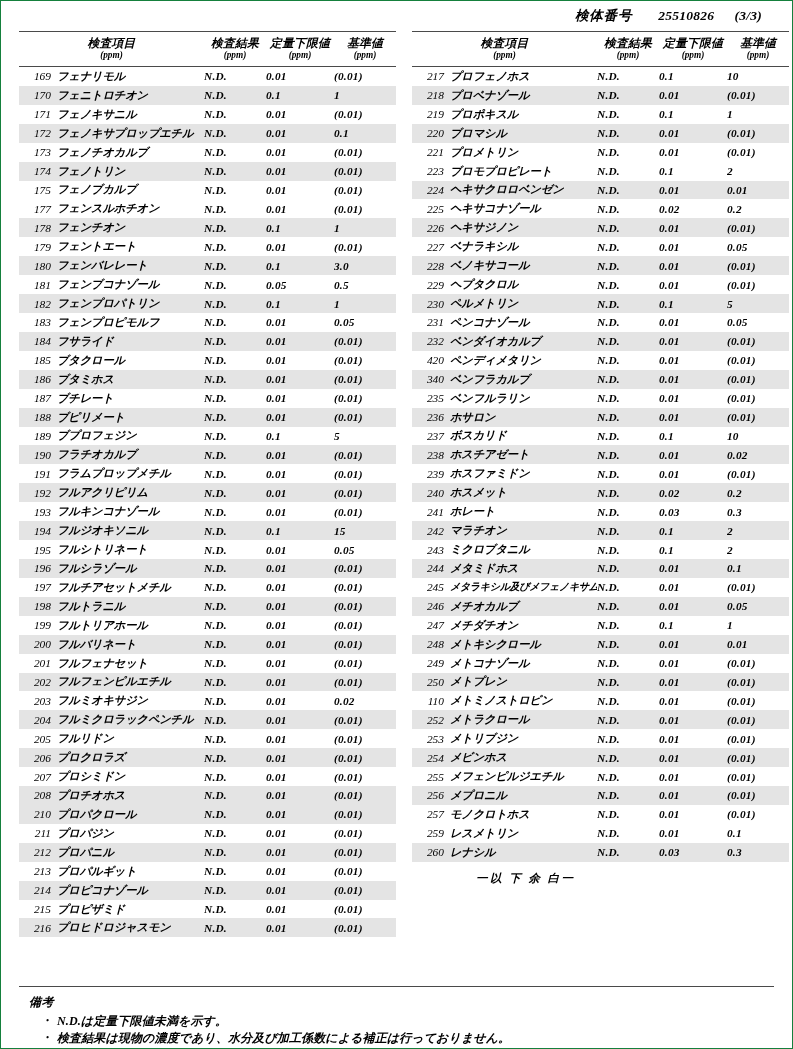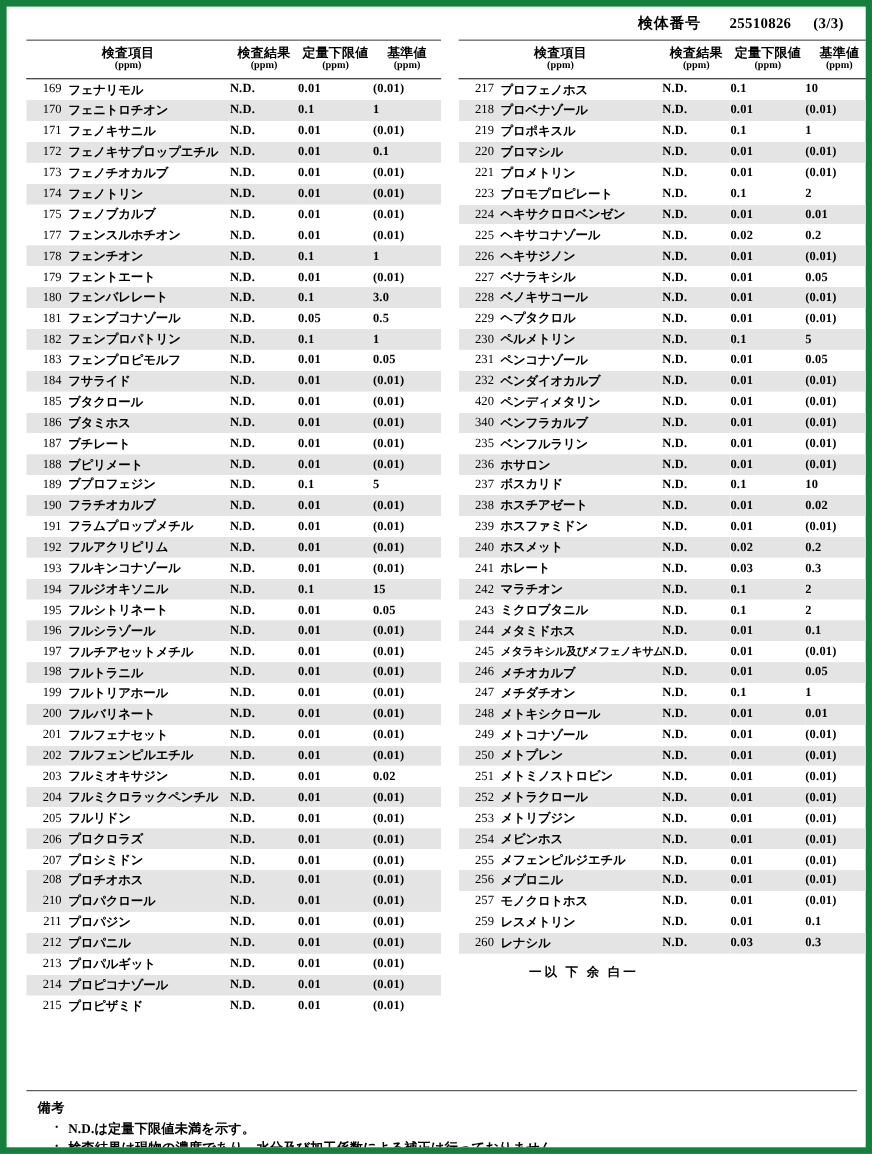--- a/index.html
+++ b/index.html
@@ -12,22 +12,23 @@
     font-family: "Liberation Serif", "DejaVu Serif", serif;
     color: #000;
     -webkit-font-smoothing: antialiased;
   }
   #page {
     position: relative;
     width: 793px;
     height: 1049px;
     box-sizing: border-box;
     background: #fff;
-    border: 6px solid #15803d;
+    border: 1px solid #15803d;
     overflow: hidden;
+    font-style: italic;
   }
   #inner {
     position: absolute;
     left: 18px;
     top: 0;
     width: 755px;
     height: 1047px;
   }
 
   
@@ -692,20 +693,31 @@
                 <td>
                   <div class="cell-name">
                     <span class="nm-no">215</span>
                     <span class="nm-tx">プロピザミド</span>
                   </div>
                 </td>
                 <td class="t-res">N.D.</td>
                 <td class="t-lod">0.01</td>
                 <td class="t-std">(0.01)</td>
               </tr>
+              <tr class="shade">
+                <td>
+                  <div class="cell-name">
+                    <span class="nm-no">216</span>
+                    <span class="nm-tx">プロヒドロジャスモン</span>
+                  </div>
+                </td>
+                <td class="t-res">N.D.</td>
+                <td class="t-lod">0.01</td>
+                <td class="t-std">(0.01)</td>
+              </tr>
             </tbody>
         </table>
       </div>
 
       <div class="col">
         <table class="rt">
           <colgroup>
             <col class="c-name">
               <col class="c-res">
               <col class="c-lod">
@@ -1091,21 +1103,21 @@
                     <span class="nm-tx">メトプレン</span>
                   </div>
                 </td>
                 <td class="t-res">N.D.</td>
                 <td class="t-lod">0.01</td>
                 <td class="t-std">(0.01)</td>
               </tr>
               <tr>
                 <td>
                   <div class="cell-name">
-                    <span class="nm-no">251</span>
+                    <span class="nm-no">110</span>
                     <span class="nm-tx">メトミノストロビン</span>
                   </div>
                 </td>
                 <td class="t-res">N.D.</td>
                 <td class="t-lod">0.01</td>
                 <td class="t-std">(0.01)</td>
               </tr>
               <tr class="shade">
                 <td>
                   <div class="cell-name">

